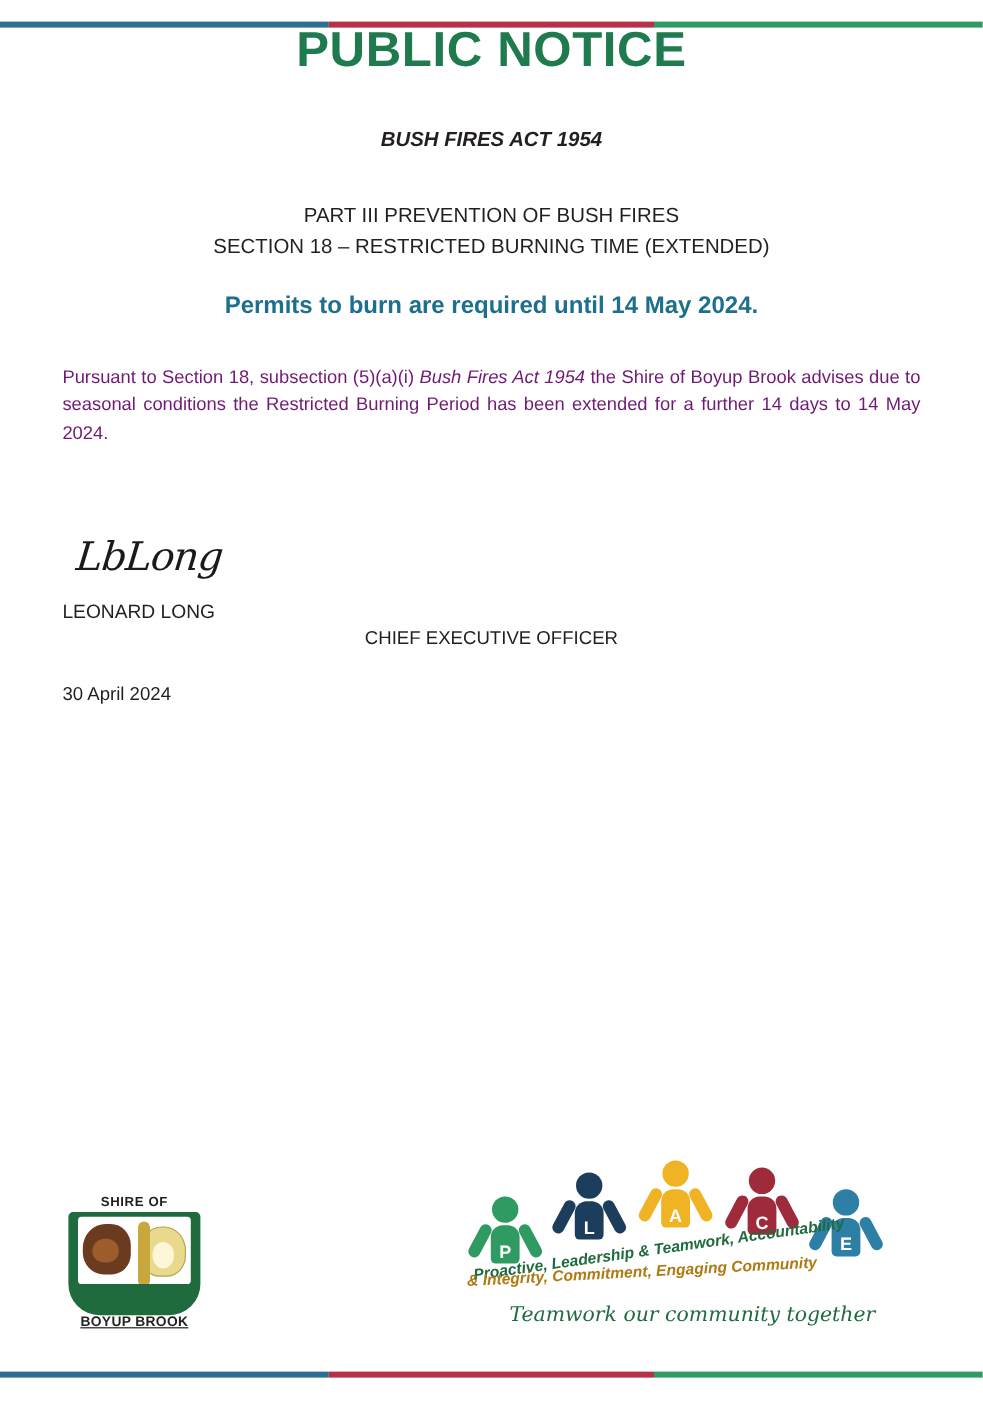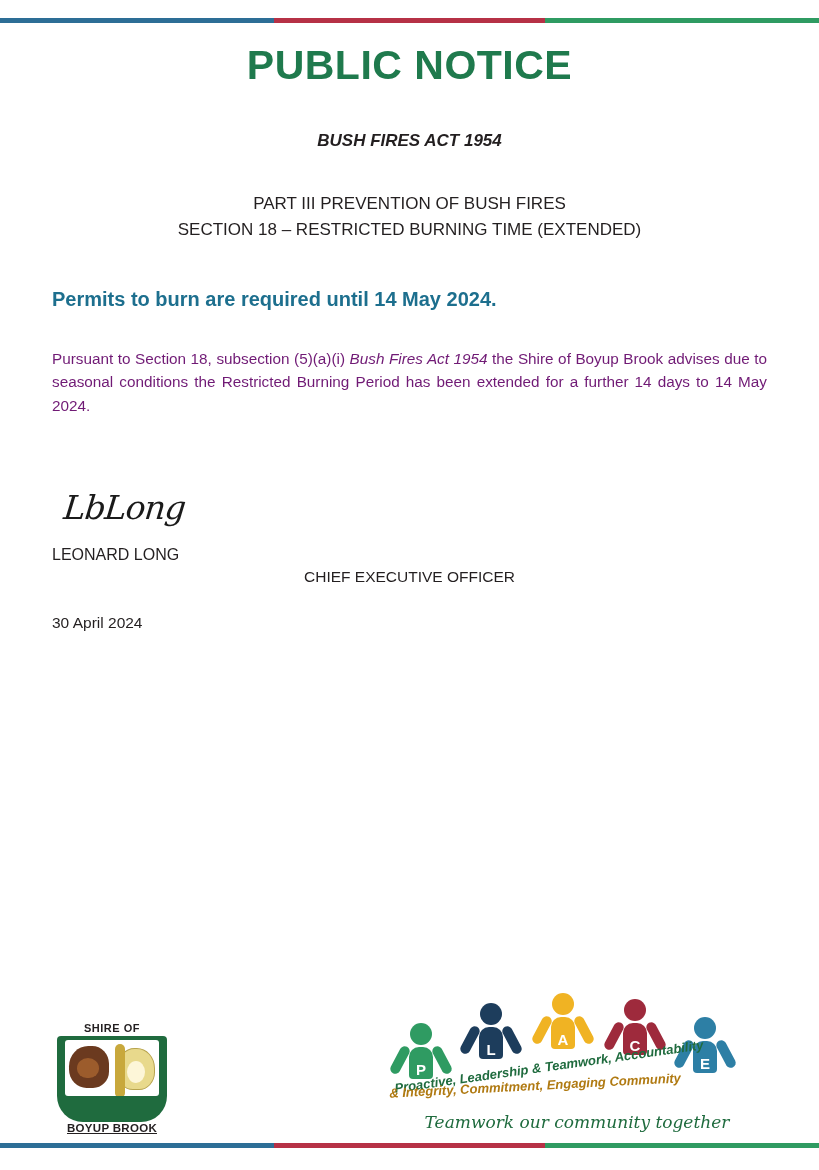--- a/index.html
+++ b/index.html
@@ -35,21 +35,21 @@
     position: absolute;
     left: 0; top: 0;
     width: 819px;
     height: 1170px;
     padding: 0 52px;
     box-sizing: border-box;
   }
 
   .title {
     margin: 0;
-    padding-top: 42px;
+    padding-top: 18px;
     text-align: center;
     font-size: 41px;
     font-weight: bold;
     letter-spacing: 0.5px;
     color: #1f7a4d;
   }
 
   .act-line {
     margin-top: 42px;
     text-align: center;
@@ -61,21 +61,22 @@
 
   .part-block {
     margin-top: 40px;
     text-align: center;
     font-size: 17px;
     line-height: 1.55;
     color: #231f20;
   }
 
   .highlight {
-    margin-top: 44px;
+    margin-top: 24px;
+    text-align: center;
     font-size: 20px;
     font-weight: bold;
     color: #1d6f8e;
   }
 
   .body-para {
     margin-top: 36px;
     font-size: 15.3px;
     line-height: 1.55;
     text-align: justify;
@@ -102,21 +103,21 @@
     line-height: 1.45;
   }
   .sig-title { font-size: 15.5px; line-height: 1.45; text-align: center; }
   .sig-date { margin-top: 26px; font-size: 15.5px; }
 
   
   .footer {
     position: absolute;
     left: 52px;
     right: 52px;
-    bottom: 36px;
+    bottom: 62px;
     height: 145px;
   }
 
   .shire-logo {
     position: absolute;
     left: 0;
     bottom: 0;
     width: 120px;
     text-align: center;
   }

